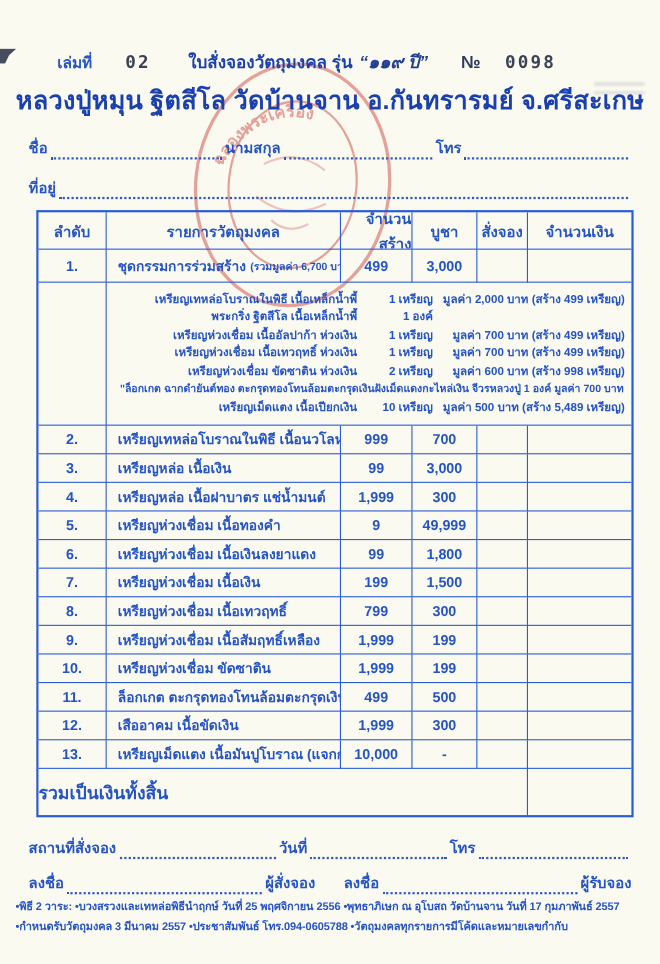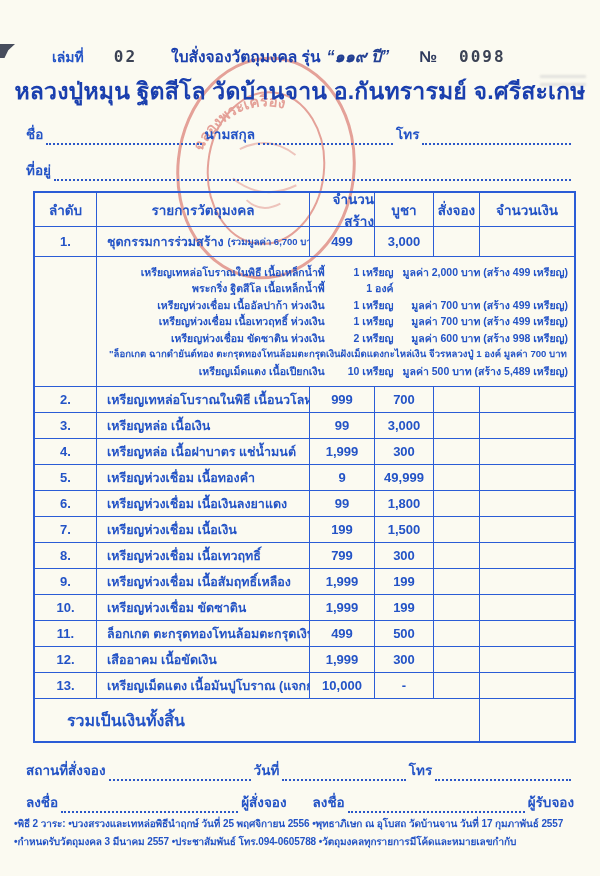--- a/index.html
+++ b/index.html
@@ -90,21 +90,21 @@
   .cnum{font-weight:600;font-size:13px;}
   .cdetails{
     flex-direction:column;align-items:stretch;justify-content:center;
     padding:4px 6px 4px 12px;
   }
   .sline{display:flex;font-size:10.5px;font-weight:600;line-height:16.5px;white-space:nowrap;}
   .sline .si{flex:0 0 47%;overflow:hidden;}
   .sline .sq{flex:0 0 15%;}
   .sline .sv{flex:1;overflow:hidden;}
   .sline.squote{font-size:9.6px;overflow:hidden;}
-  .ctotal{justify-content:flex-start;padding-left:32px;font-size:16px;font-weight:700;}
+  .ctotal{justify-content:flex-start;font-size:16px;font-weight:700;}
 
   .foot{
     margin:3px 10px 0 14px;font-size:10px;font-weight:700;
     letter-spacing:-0.1px;white-space:nowrap;overflow:hidden;
     position:relative;z-index:2;
   }
   .frow.bottomrow{margin-top:16px;}
   .frow.sigrow{margin-top:10px;}
 </style>
 </head>

